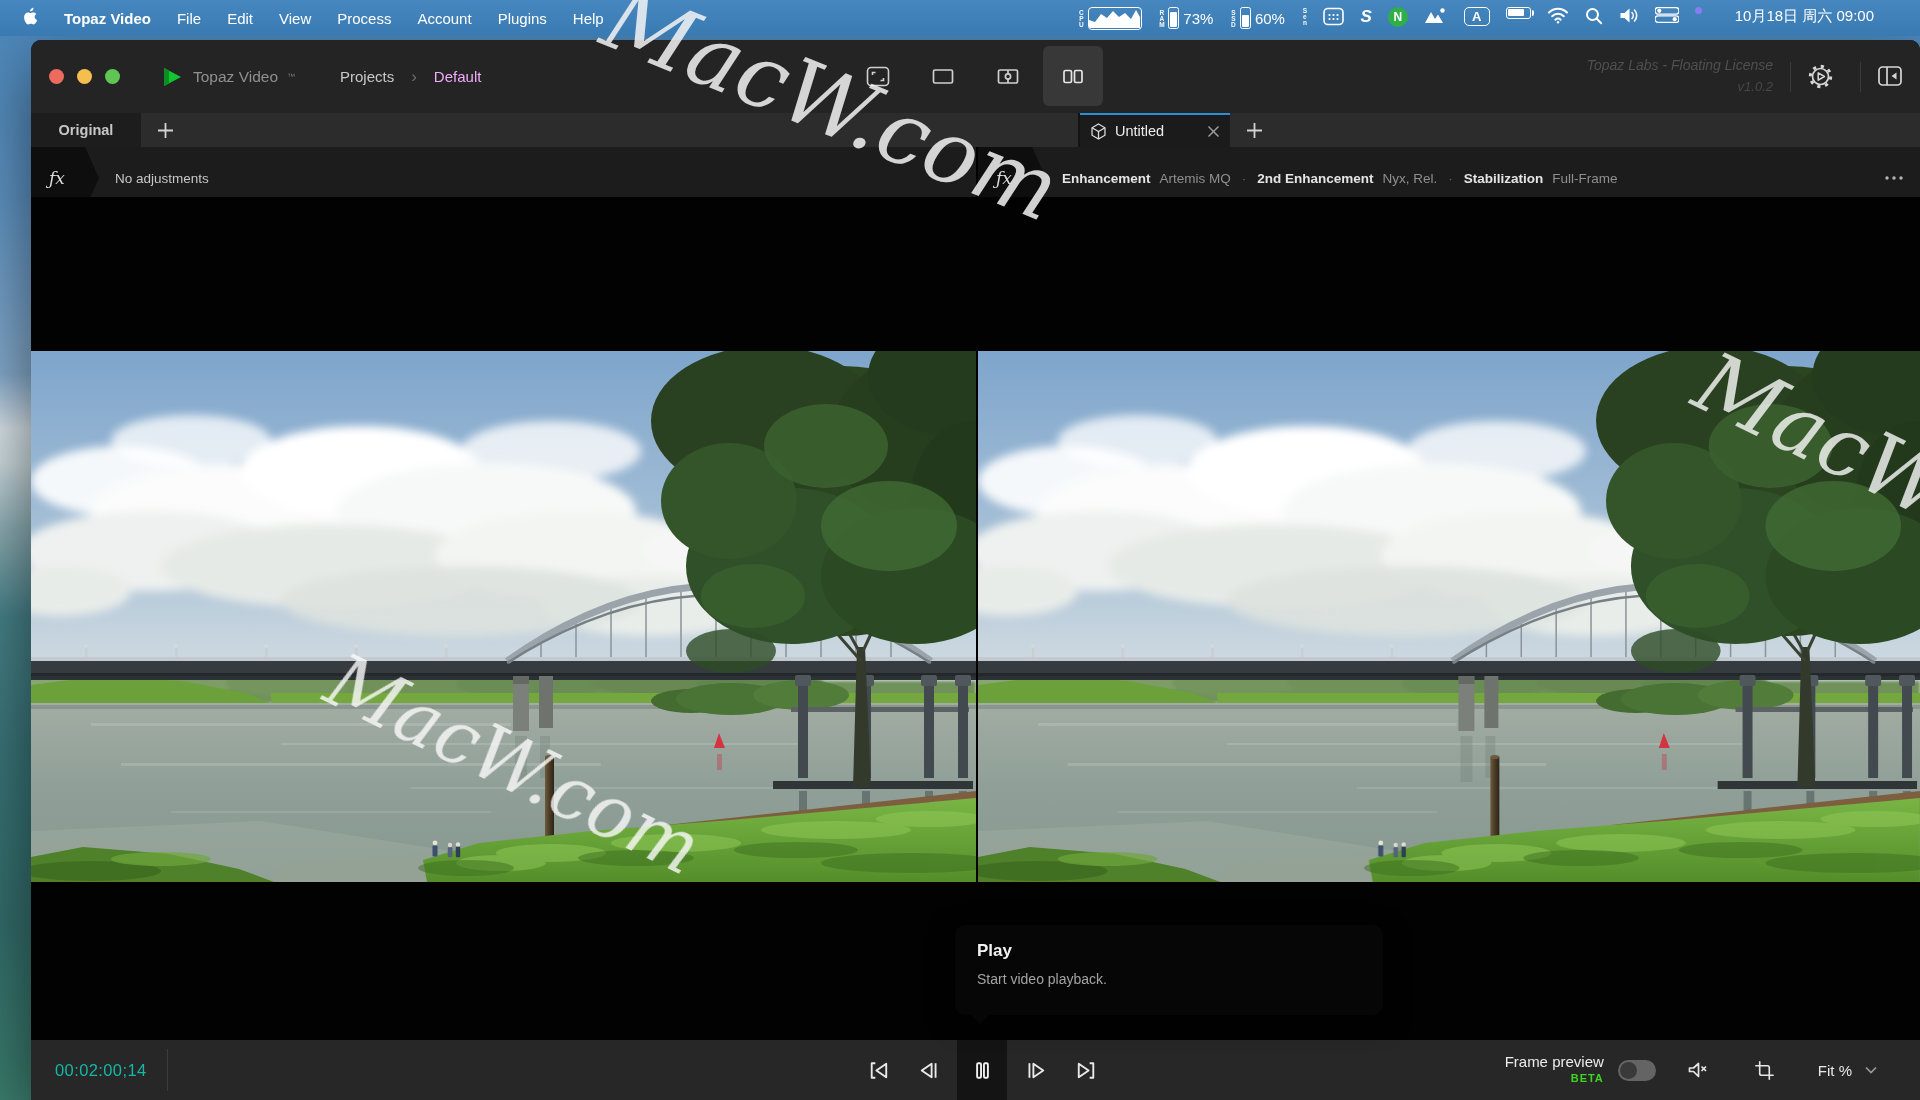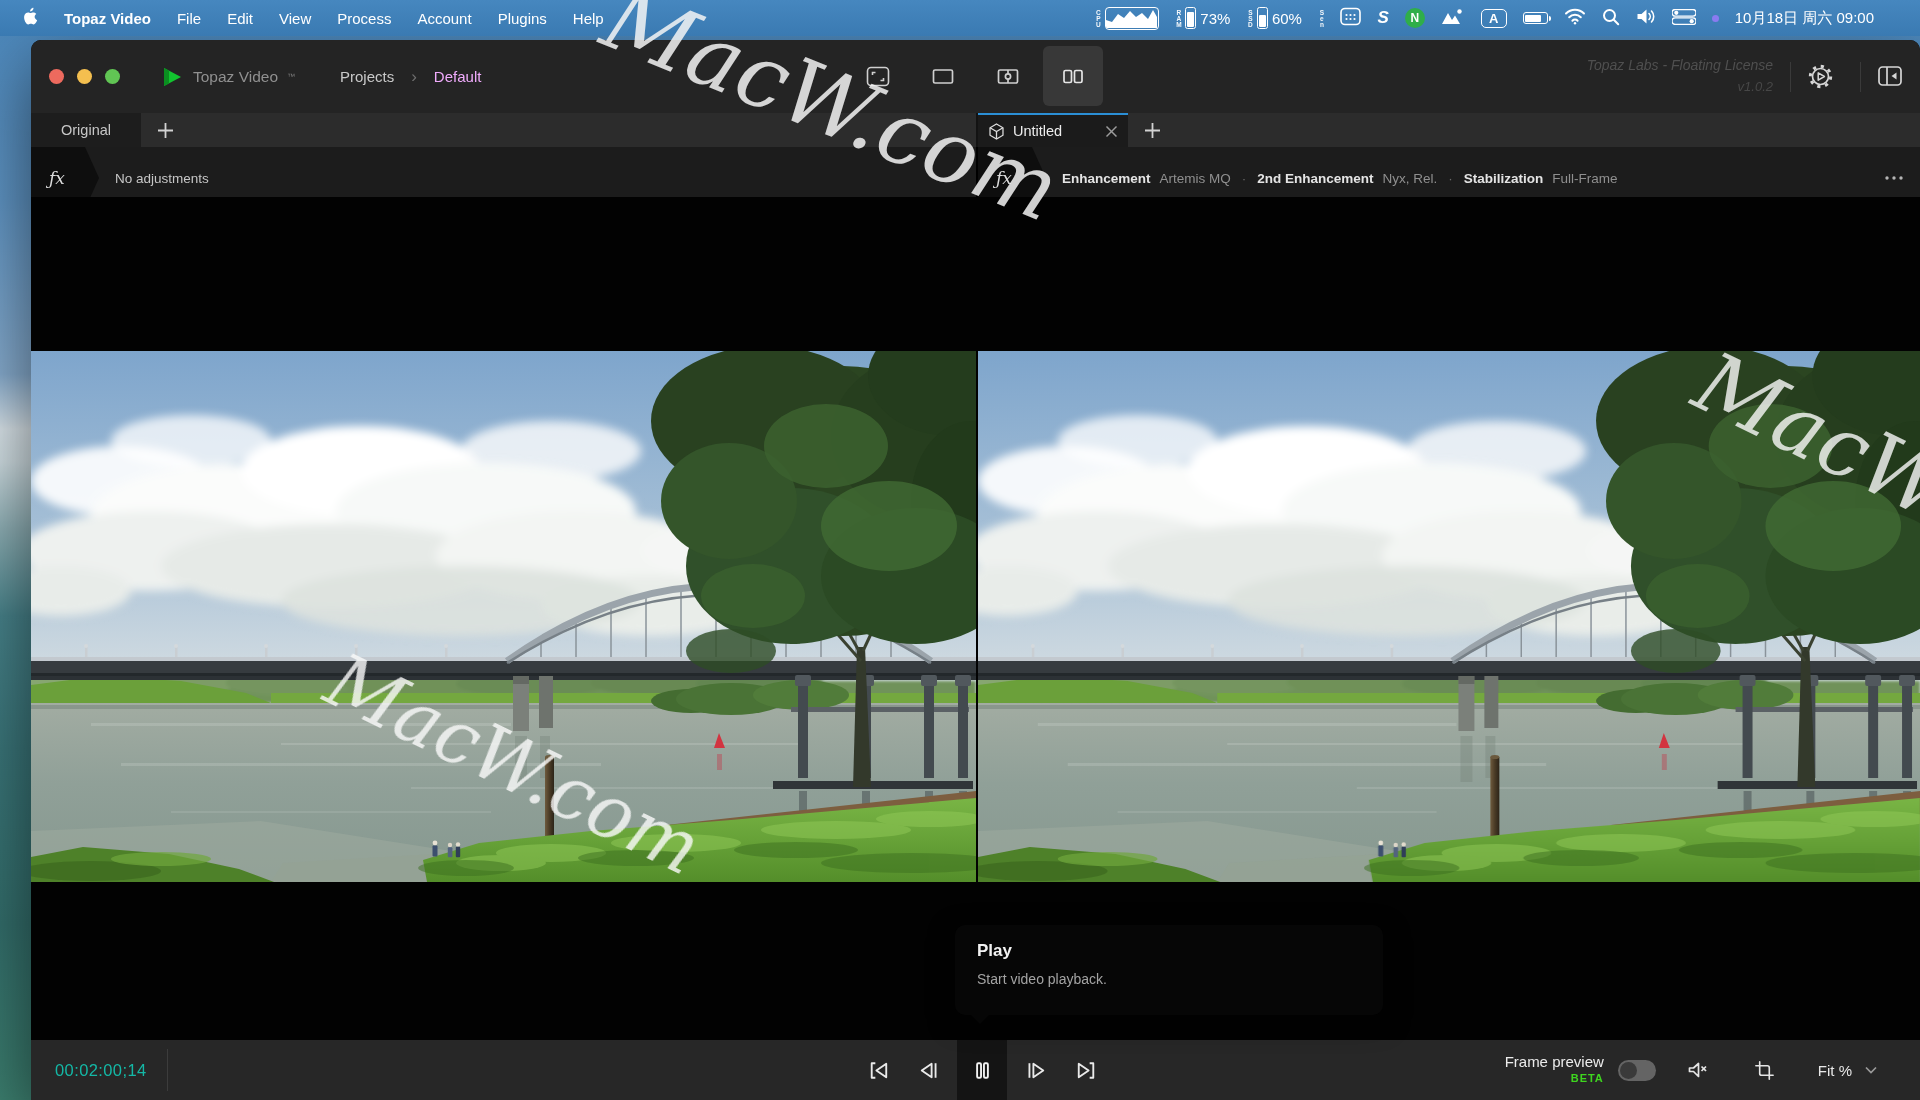--- a/index.html
+++ b/index.html
@@ -9,38 +9,38 @@
   
   .wallpaper{position:absolute;inset:0;
     background:linear-gradient(180deg,#4a86ba 0%,#5e93c2 18%,#86abcd 34%,#d9e4ea 39%,#cfdde2 42%,#8fb0b6 48%,#47828a 56%,#3a7579 68%,#336e6b 84%,#3c7f6f 100%);}
   
   .menubar{position:absolute;left:0;top:0;width:1920px;height:36px;z-index:5;
     background:linear-gradient(#4687bf,#3a7ab2);display:flex;align-items:center;
     justify-content:space-between;color:#fff;font-size:15px;}
   .mb-left{display:flex;align-items:center;gap:26px;padding-left:22px;}
   .mb-left .app{font-weight:700;}
   .mb-left span{white-space:nowrap;}
-  .mb-right{display:flex;align-items:center;gap:16px;padding-right:46px;}
+  .mb-right{display:flex;gap:16px;padding-right:46px;}
   .stat{display:flex;align-items:center;gap:4px;}
   .vlabel{writing-mode:vertical-lr;text-orientation:upright;font-size:6.5px;line-height:1;
     letter-spacing:-1px;font-weight:700;opacity:.95;}
   .cpu-box{width:54px;height:23px;border:1.5px solid #fff;border-radius:4px;overflow:hidden;display:block;}
   .meter{width:11px;height:22px;border:1.5px solid #fff;border-radius:2.5px;position:relative;}
   .meter>i{position:absolute;left:1px;right:1px;bottom:1px;background:#fff;border-radius:1px;}
   .pct{font-size:15px;}
   .nbadge{width:20px;height:20px;border-radius:50%;background:#2fae4a;display:flex;align-items:center;
     justify-content:center;font-size:12px;font-weight:800;color:#fff;}
   .sbadge{font-size:17px;font-weight:800;font-style:italic;}
   .inputsrc{min-width:26px;height:19px;border:1.6px solid #fff;border-radius:5px;display:flex;
     align-items:center;justify-content:center;font-size:13px;font-weight:700;padding:0 3px;}
   .batt{width:25px;height:12px;border:1.5px solid #fff;border-radius:3px;position:relative;}
   .batt>i{position:absolute;left:1.5px;top:1.5px;bottom:1.5px;width:70%;background:#fff;border-radius:1px;}
   .batt:after{content:"";position:absolute;right:-4.5px;top:2.5px;width:2.5px;height:5.5px;background:#fff;border-radius:0 2px 2px 0;}
   .ccdot{width:7px;height:7px;border-radius:50%;background:#8a7bf0;}
-  .clock{font-size:15px;white-space:nowrap;}
+  .clock{font-size:15px;white-space:nowrap;margin-left:17px;}
   
   .window{position:absolute;left:31px;top:40px;width:1889px;height:1060px;background:#060606;
     border-radius:10px 10px 0 0;box-shadow:0 25px 70px rgba(0,0,0,.55);overflow:hidden;}
   .titlebar{position:absolute;left:0;top:0;width:100%;height:73px;background:#242424;}
   .lights{position:absolute;left:18px;top:29px;display:flex;gap:13px;}
   .light{width:15px;height:15px;border-radius:50%;}
   .light.r{background:#ed6a5e;}.light.y{background:#f4bf4f;}.light.g{background:#61c554;}
   .logo{position:absolute;left:129px;top:0;height:73px;display:flex;align-items:center;gap:9px;
     color:#909090;font-size:15.5px;}
   .logo sup{font-size:8px;color:#7a7a7a;}
@@ -50,21 +50,21 @@
   .vi{width:60px;height:60px;display:flex;align-items:center;justify-content:center;border-radius:6px;}
   .vi.active{background:#383838;}
   .license{position:absolute;right:147px;top:15px;text-align:right;font-style:italic;
     color:#4f4f4f;font-size:14px;line-height:21px;}
   .license .ver{font-size:13px;color:#474747;}
   .tb-div{position:absolute;top:22px;width:1px;height:30px;background:#3a3a3a;}
   .tbbtn{position:absolute;top:16px;width:40px;height:40px;display:flex;align-items:center;justify-content:center;}
   
   .tabsrow{position:absolute;top:73px;left:0;width:100%;height:34px;display:flex;}
   .strip{background:#2c2c2c;display:flex;align-items:stretch;}
-  .strip.left{width:945px;}
+  .strip.left{width:1047px;font-weight:bold;}
   .strip.right{flex:1;}
   .strip-gap{width:2px;background:#131313;}
   .tab-original{width:110px;background:#1d1d1d;display:flex;align-items:center;justify-content:center;
     color:#c7c7c7;font-size:14.5px;}
   .tab-plus{width:48px;display:flex;align-items:center;justify-content:center;color:#d2d2d2;}
   .tab-untitled{width:150px;background:#1b1b1b;border-top:2px solid #2b8fd6;display:flex;
     align-items:center;gap:8px;padding:0 10px;color:#ededed;font-size:14.5px;}
   .tab-untitled .lbl{flex:1;}
   
   .adjrow{position:absolute;top:107px;left:0;width:100%;height:62px;display:flex;background:#0f172a;}

